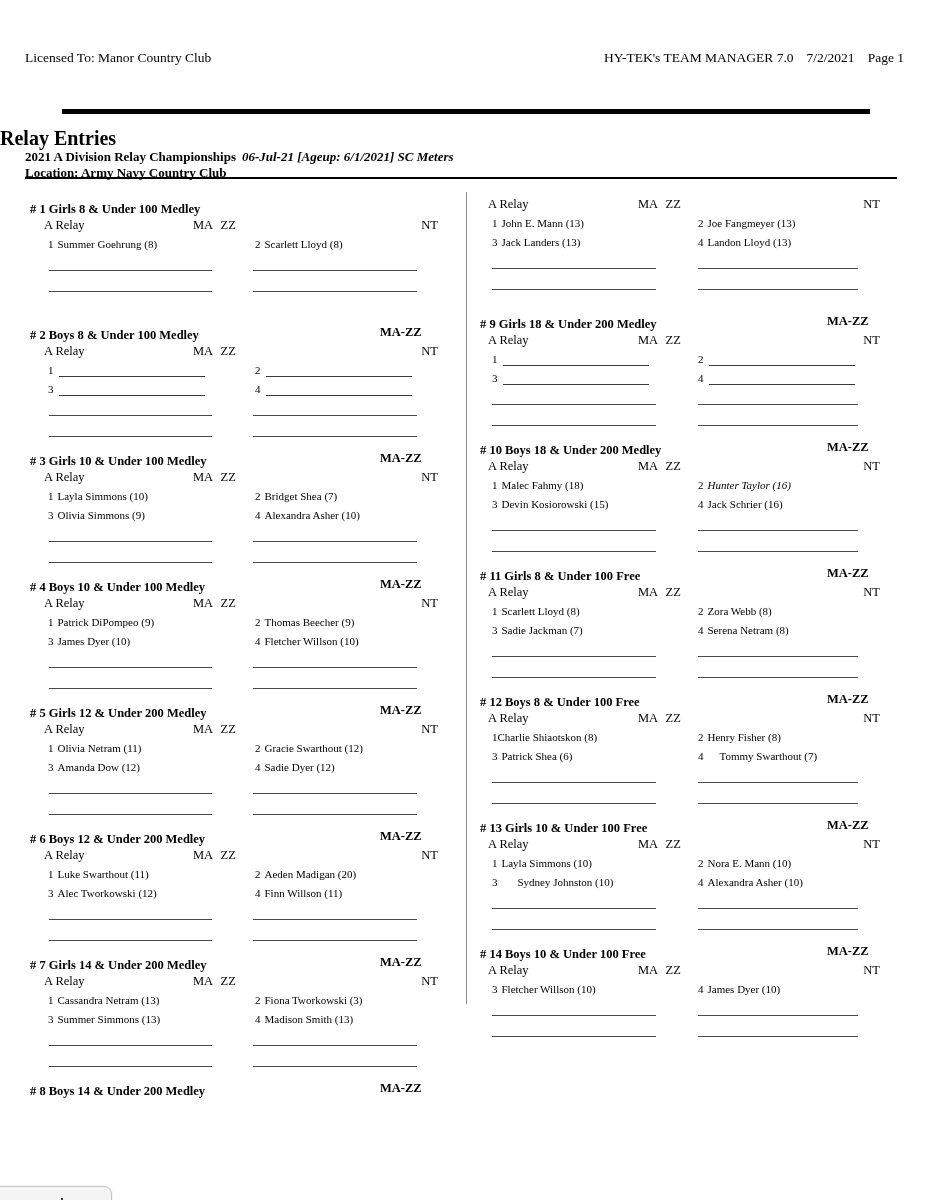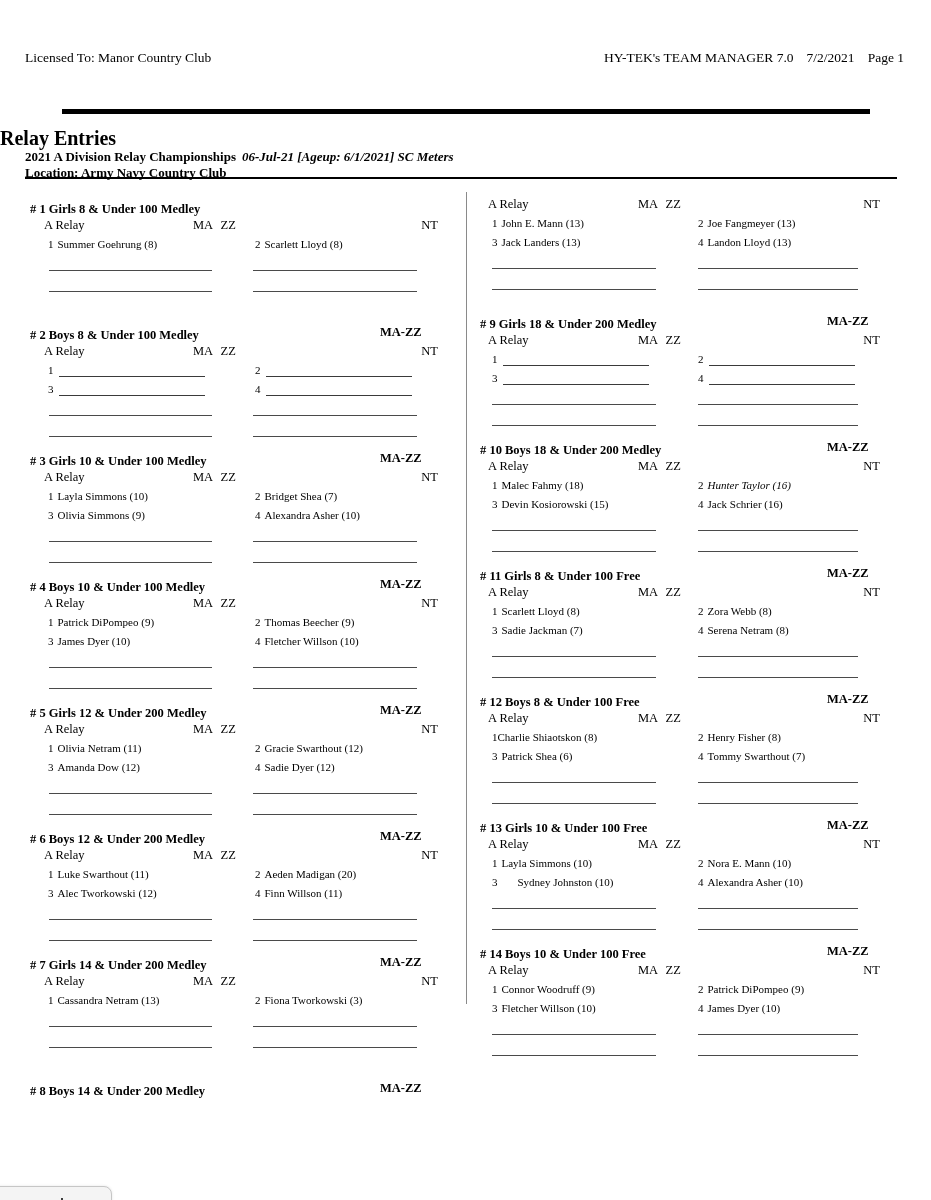--- a/index.html
+++ b/index.html
@@ -185,20 +185,24 @@
         <span class="bl c2"></span>
       </div>
     </div>
     <div class="event-block">
       <div class="ev-title-row"><span class="ev-title"># 7 Girls 14 &amp; Under 200 Medley</span><span class="ev-team">MA-ZZ</span></div>
       <div class="relay-row"><span class="relay-label">A Relay</span><span class="relay-team">MA ZZ</span><span class="relay-seed">NT</span></div>
       <div class="sw-row">
         <span class="sw-cell c1"><span class="sw-num">1</span><span class="sw-name" style="margin-left: 4px;">Cassandra Netram (13)</span></span>
         <span class="sw-cell c2"><span class="sw-num">2</span><span class="sw-name" style="margin-left: 4px;">Fiona Tworkowski (3)</span></span>
       </div>
+      <div class="sw-row">
+        <span class="sw-cell c1"><span class="sw-num">3</span><span class="sw-name" style="margin-left: 4px;">Summer Simmons (13)</span></span>
+        <span class="sw-cell c2"><span class="sw-num">4</span><span class="sw-name" style="margin-left: 4px;">Madison Smith (13)</span></span>
+      </div>
       <div class="blank-row">
         <span class="bl c1"></span>
         <span class="bl c2"></span>
       </div>
       <div class="blank-row">
         <span class="bl c1"></span>
         <span class="bl c2"></span>
       </div>
     </div>
     <div class="event-block header-only">
@@ -287,21 +291,21 @@
     </div>
     <div class="event-block">
       <div class="ev-title-row"><span class="ev-title"># 12 Boys 8 &amp; Under 100 Free</span><span class="ev-team">MA-ZZ</span></div>
       <div class="relay-row"><span class="relay-label">A Relay</span><span class="relay-team">MA ZZ</span><span class="relay-seed">NT</span></div>
       <div class="sw-row">
         <span class="sw-cell c1"><span class="sw-num">1</span><span class="sw-name" style="">Charlie Shiaotskon (8)</span></span>
         <span class="sw-cell c2"><span class="sw-num">2</span><span class="sw-name" style="margin-left: 4px;">Henry Fisher (8)</span></span>
       </div>
       <div class="sw-row">
         <span class="sw-cell c1"><span class="sw-num">3</span><span class="sw-name" style="margin-left: 4px;">Patrick Shea (6)</span></span>
-        <span class="sw-cell c2"><span class="sw-num">4</span><span class="sw-name" style="margin-left: 4px; font-family: Liberation Serif, serif;">Tommy Swarthout (7)</span></span>
+        <span class="sw-cell c2"><span class="sw-num">4</span><span class="sw-name" style="margin-left: 16px; font-family: Liberation Serif, serif;">Tommy Swarthout (7)</span></span>
       </div>
       <div class="blank-row">
         <span class="bl c1"></span>
         <span class="bl c2"></span>
       </div>
       <div class="blank-row">
         <span class="bl c1"></span>
         <span class="bl c2"></span>
       </div>
     </div>
@@ -322,24 +326,20 @@
       </div>
       <div class="blank-row">
         <span class="bl c1"></span>
         <span class="bl c2"></span>
       </div>
     </div>
     <div class="event-block">
       <div class="ev-title-row"><span class="ev-title"># 14 Boys 10 &amp; Under 100 Free</span><span class="ev-team">MA-ZZ</span></div>
       <div class="relay-row"><span class="relay-label">A Relay</span><span class="relay-team">MA ZZ</span><span class="relay-seed">NT</span></div>
       <div class="sw-row">
-        <span class="sw-cell c1"><span class="sw-num">1</span><span class="sw-name" style="margin-left: 4px;">Connor Woodruff (9)</span></span>
-        <span class="sw-cell c2"><span class="sw-num">2</span><span class="sw-name" style="margin-left: 4px;">Patrick DiPompeo (9)</span></span>
-      </div>
-      <div class="sw-row">
         <span class="sw-cell c1"><span class="sw-num">3</span><span class="sw-name" style="margin-left: 4px;">Fletcher Willson (10)</span></span>
         <span class="sw-cell c2"><span class="sw-num">4</span><span class="sw-name" style="margin-left: 4px;">James Dyer (10)</span></span>
       </div>
       <div class="blank-row">
         <span class="bl c1"></span>
         <span class="bl c2"></span>
       </div>
       <div class="blank-row">
         <span class="bl c1"></span>
         <span class="bl c2"></span>

